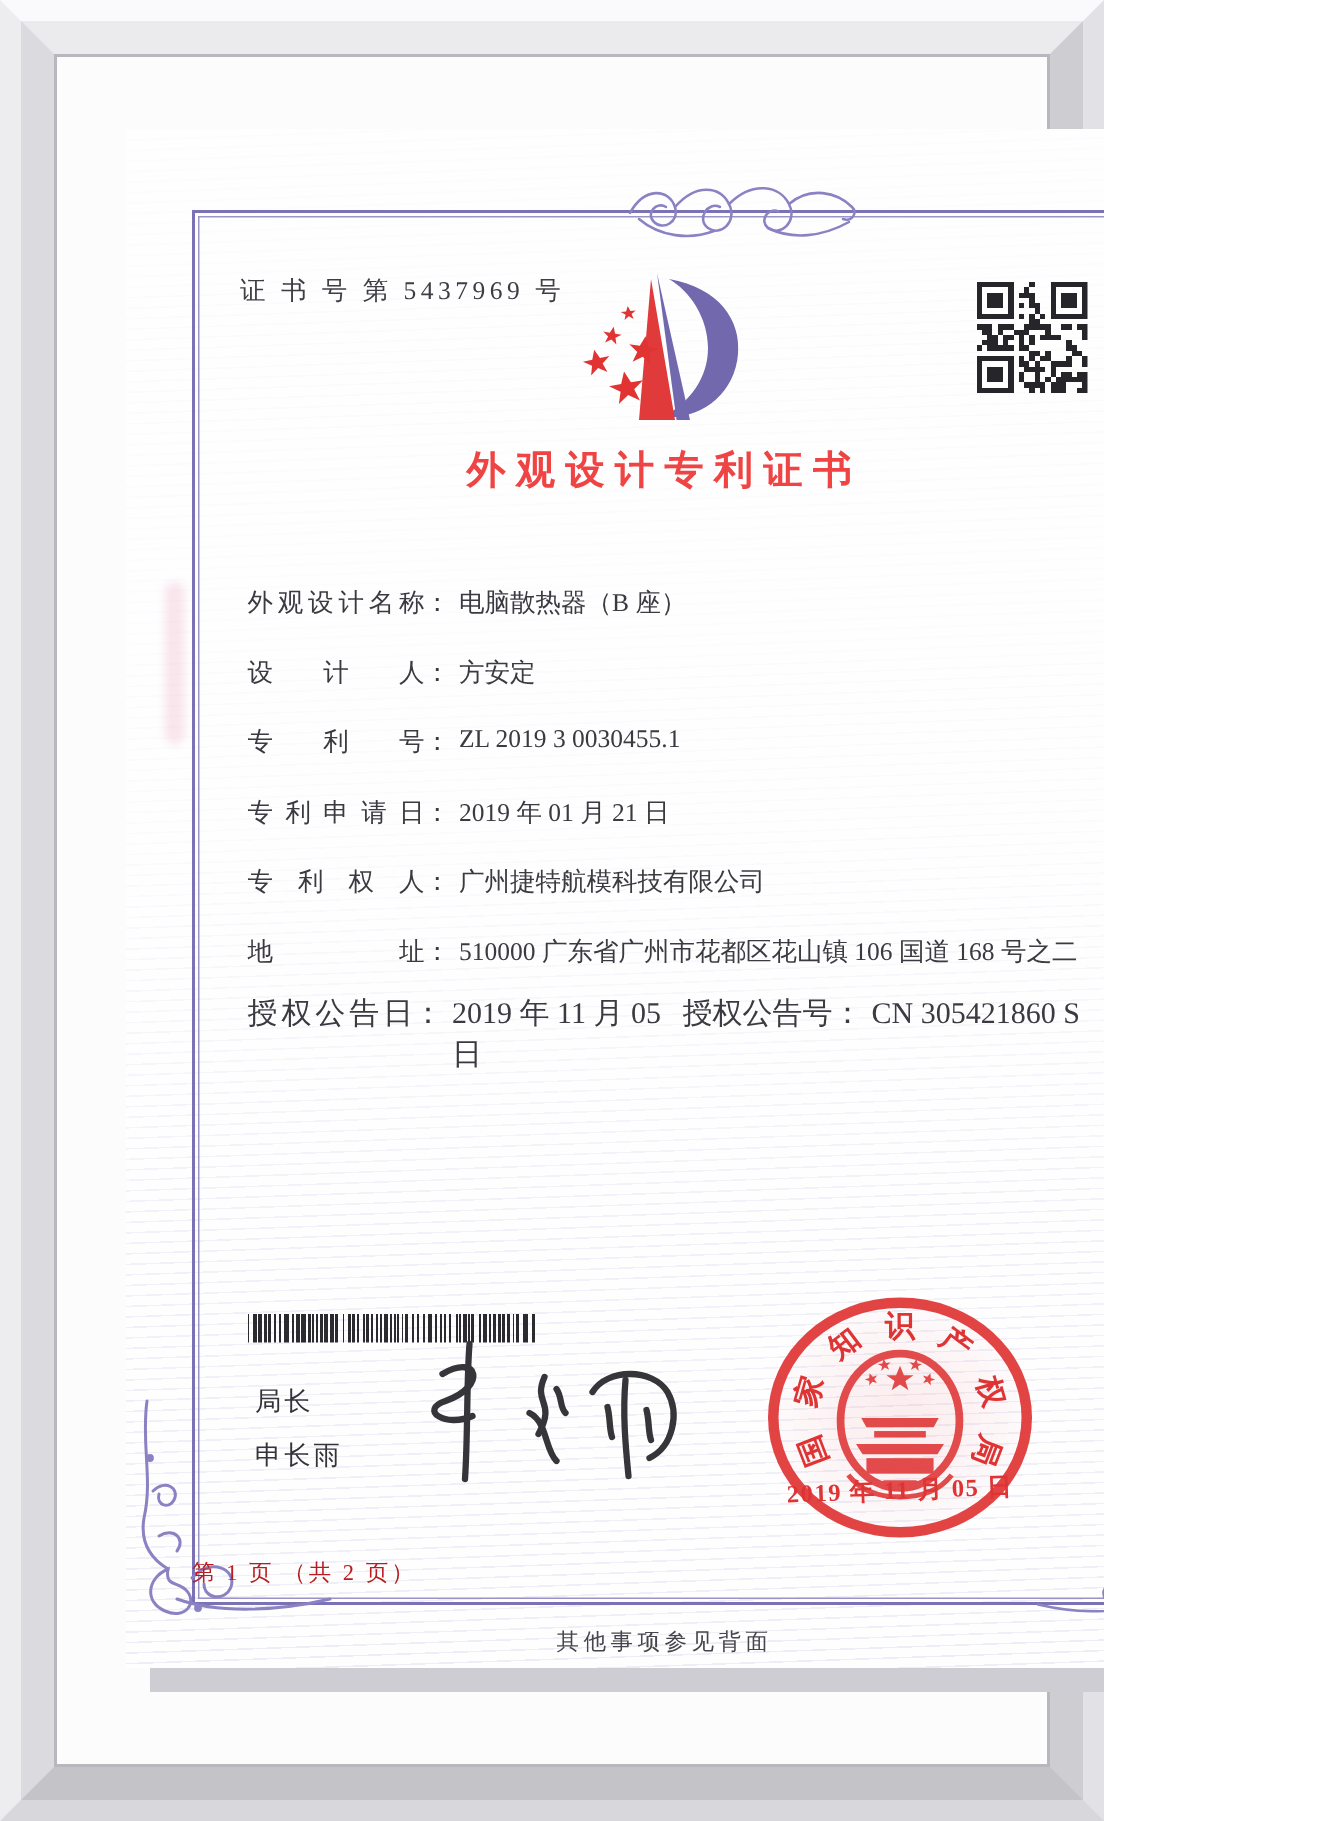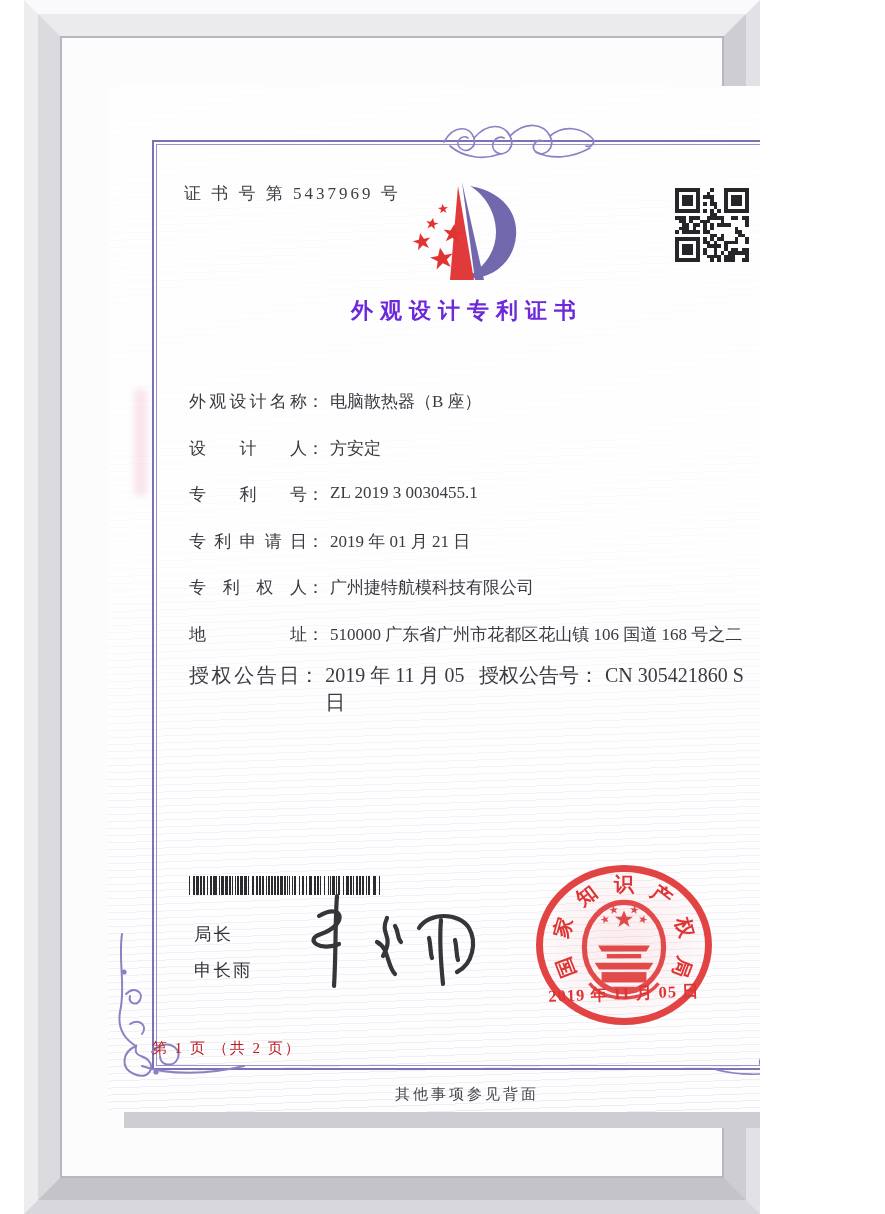--- a/index.html
+++ b/index.html
@@ -1,17 +1,17 @@
 <!DOCTYPE html>
 <html><head>
 <meta charset="utf-8">
 <style>
   html,body{margin:0;padding:0;background:#ffffff;}
   .photo{position:relative;width:736px;height:1214px;overflow:hidden;
-         font-family:"Liberation Serif","DejaVu Serif",serif;margin-left:24px;}
+         font-family:"Liberation Serif","DejaVu Serif",serif;}
   
   .frame-outer{position:absolute;inset:0;border:16px solid;
     border-color:#fafafc #e2e2e6 #d8d8dc #ededf0;box-sizing:border-box;}
   .frame-mid{position:absolute;inset:14px;border:22px solid;
     border-color:#ebebee #cdcdd2 #c3c3c8 #dbdbdf;box-sizing:border-box;}
   .frame-line{position:absolute;inset:36px;border:2px solid #b7b7bd;box-sizing:border-box;}
   .mat{position:absolute;inset:38px;background:#fcfcfd;}
   
   .paper{position:absolute;left:84px;top:86px;width:710px;height:1026px;
     background:#fefeff;box-shadow:15px 17px 0 -1px #cdcdd3;}
@@ -26,21 +26,21 @@
   .fl-top{left:332px;top:28px;}
   .fl-bl{left:4px;top:846px;}
   .fl-br{left:596px;top:890px;transform:scaleX(-1);}
   .watermark{position:absolute;left:26px;top:302px;width:13px;height:108px;
     background:rgba(232,130,160,.20);filter:blur(3px);border-radius:6px;}
   
   .cert-no{position:absolute;left:76px;top:96px;font-size:17px;letter-spacing:3px;color:#3d3d44;}
   .logo{position:absolute;left:296px;top:92px;}
   .qr{position:absolute;left:567px;top:102px;}
   .title{position:absolute;left:44px;right:36px;top:210px;margin:0;text-align:center;
-    font-size:22px;font-weight:700;letter-spacing:7px;color:#6d28d9;}
+    font-size:26px;font-weight:700;letter-spacing:7px;color:#ef4444;}
   .fields{position:absolute;left:81px;top:304px;right:50px;display:flex;flex-direction:column;gap:26.5px;}
   .frow{display:flex;align-items:flex-start;height:20px;font-size:17px;color:#3a3a40;}
   .lbl{display:inline-block;width:118px;text-align:justify;text-align-last:justify;}
   .colon{margin-right:6px;}
   .grant-row{position:absolute;left:81px;top:576px;right:40px;display:flex;font-size:20px;color:#3a3a40;}
   .grant-a{width:290px;display:flex;align-items:baseline;}
   .grant-b{display:flex;align-items:baseline;}
   .grant-b .lbl{width:auto;text-align-last:auto;}
   .paras{position:absolute;left:71px;top:611px;width:592px;font-size:16.5px;line-height:29.5px;color:#3f3f45;}
   .paras p{margin:0;text-indent:2em;text-align:justify;}

